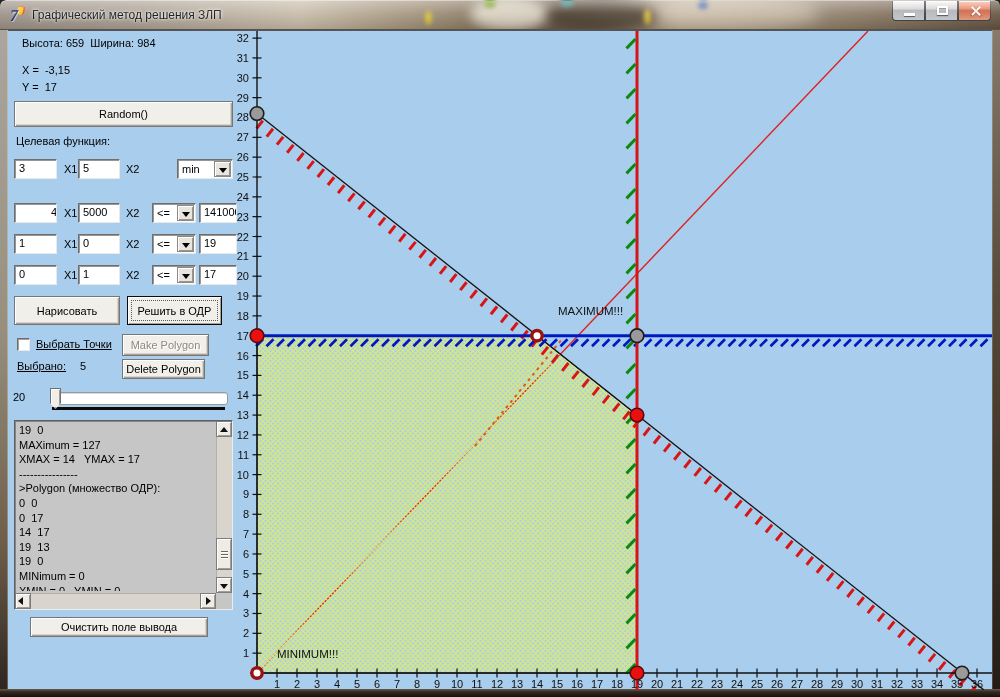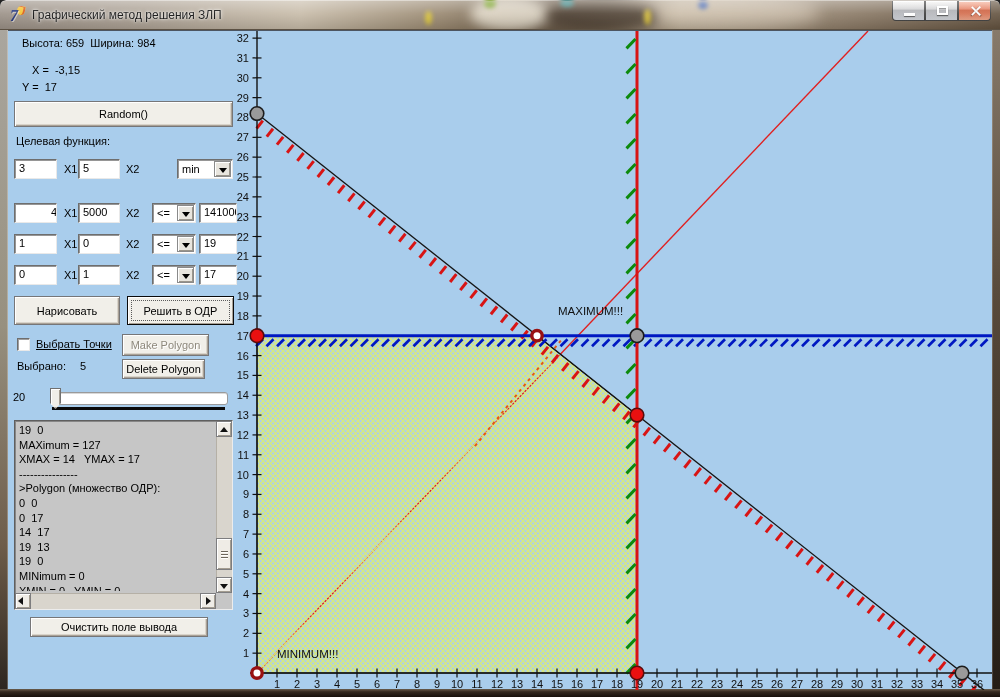--- a/index.html
+++ b/index.html
@@ -466,21 +466,21 @@
         <circle cx="629" cy="384.08" r="6.8" fill="#ea1010" stroke="#5a0c0c" stroke-width="1.6"></circle>
         <circle cx="629" cy="642" r="6.8" fill="#ea1010" stroke="#5a0c0c" stroke-width="1.6"></circle>
         <circle cx="249" cy="642" r="5.2" fill="#ffffff" stroke="#991111" stroke-width="3.4"></circle>
         <circle cx="529" cy="304.72" r="5.2" fill="#ffffff" stroke="#991111" stroke-width="3.4"></circle>
         <text x="550" y="283.888" font-size="11.5" fill="#101010" font-family="Liberation Sans, sans-serif">MAXIMUM!!!</text>
         <text x="269" y="626.5248" font-size="11.5" fill="#101010" font-family="Liberation Sans, sans-serif">MINIMUM!!!</text>
       </svg>
 
     <div id="controls">
       <span class="lbl" style="left:14px;top:6px;">Высота: 659  Ширина: 984</span>
-      <span class="lbl" style="left:14px;top:33px;margin-left:10px;">X =  -3,15</span>
+      <span class="lbl" style="left:14px;top:33px;">X =  -3,15</span>
       <span class="lbl" style="left:14px;top:50px;">Y =  17</span>
 
       <div class="btn" style="left:6px;top:70px;width:219px;height:26px;">
         <span>Random()</span>
       </div>
 
       <span class="lbl" style="left:8px;top:104px;">Целевая функция:</span>
 
       <div class="edit" style="left:6px;top:128px;width:43px;height:20px;">3</div>
       <span class="lbl" style="left:56px;top:132px;">X1</span>
@@ -517,32 +517,32 @@
       <span class="lbl" style="left:118px;top:238px;">X2</span>
       <div class="combo" style="left:144px;top:234px;width:44px;height:20px;">
         <span class="val">&lt;=</span>
         <span class="drop"></span>
       </div>
       <div class="edit" style="left:191px;top:234px;width:38px;height:20px;">17</div>
 
       <div class="btn" style="left:6px;top:265px;width:106px;height:29px;">
         <span>Нарисовать</span>
       </div>
-      <div class="btn default" style="left:119px;top:265px;width:107px;height:29px;">
+      <div class="btn default" style="left:119px;top:265px;width:95px;height:29px;">
         <span class="inner-focus"></span>
         <span>Решить в ОДР</span>
       </div>
 
       <div class="checkbox" style="left:9px;top:307px;"></div>
       <span class="lbl" style="left:28px;top:307px;text-decoration:underline;">Выбрать Точки</span>
       <div class="btn disabled" style="left:114px;top:303px;width:87px;height:22px;">
         <span>Make Polygon</span>
       </div>
 
-      <span class="lbl" style="left:9px;top:329px;">Выбрано:</span>
+      <span class="lbl" style="left:9px;top:329px;text-decoration:underline;">Выбрано:</span>
       <span class="lbl" style="left:72px;top:329px;">5</span>
       <div class="btn" style="left:114px;top:328px;width:83px;height:20px;">
         <span>Delete Polygon</span>
       </div>
 
       <span class="lbl" style="left:5px;top:360px;">20</span>
       <div id="track-groove"></div>
       <div id="track-underline"></div>
       <div id="track-thumb"></div>
 

